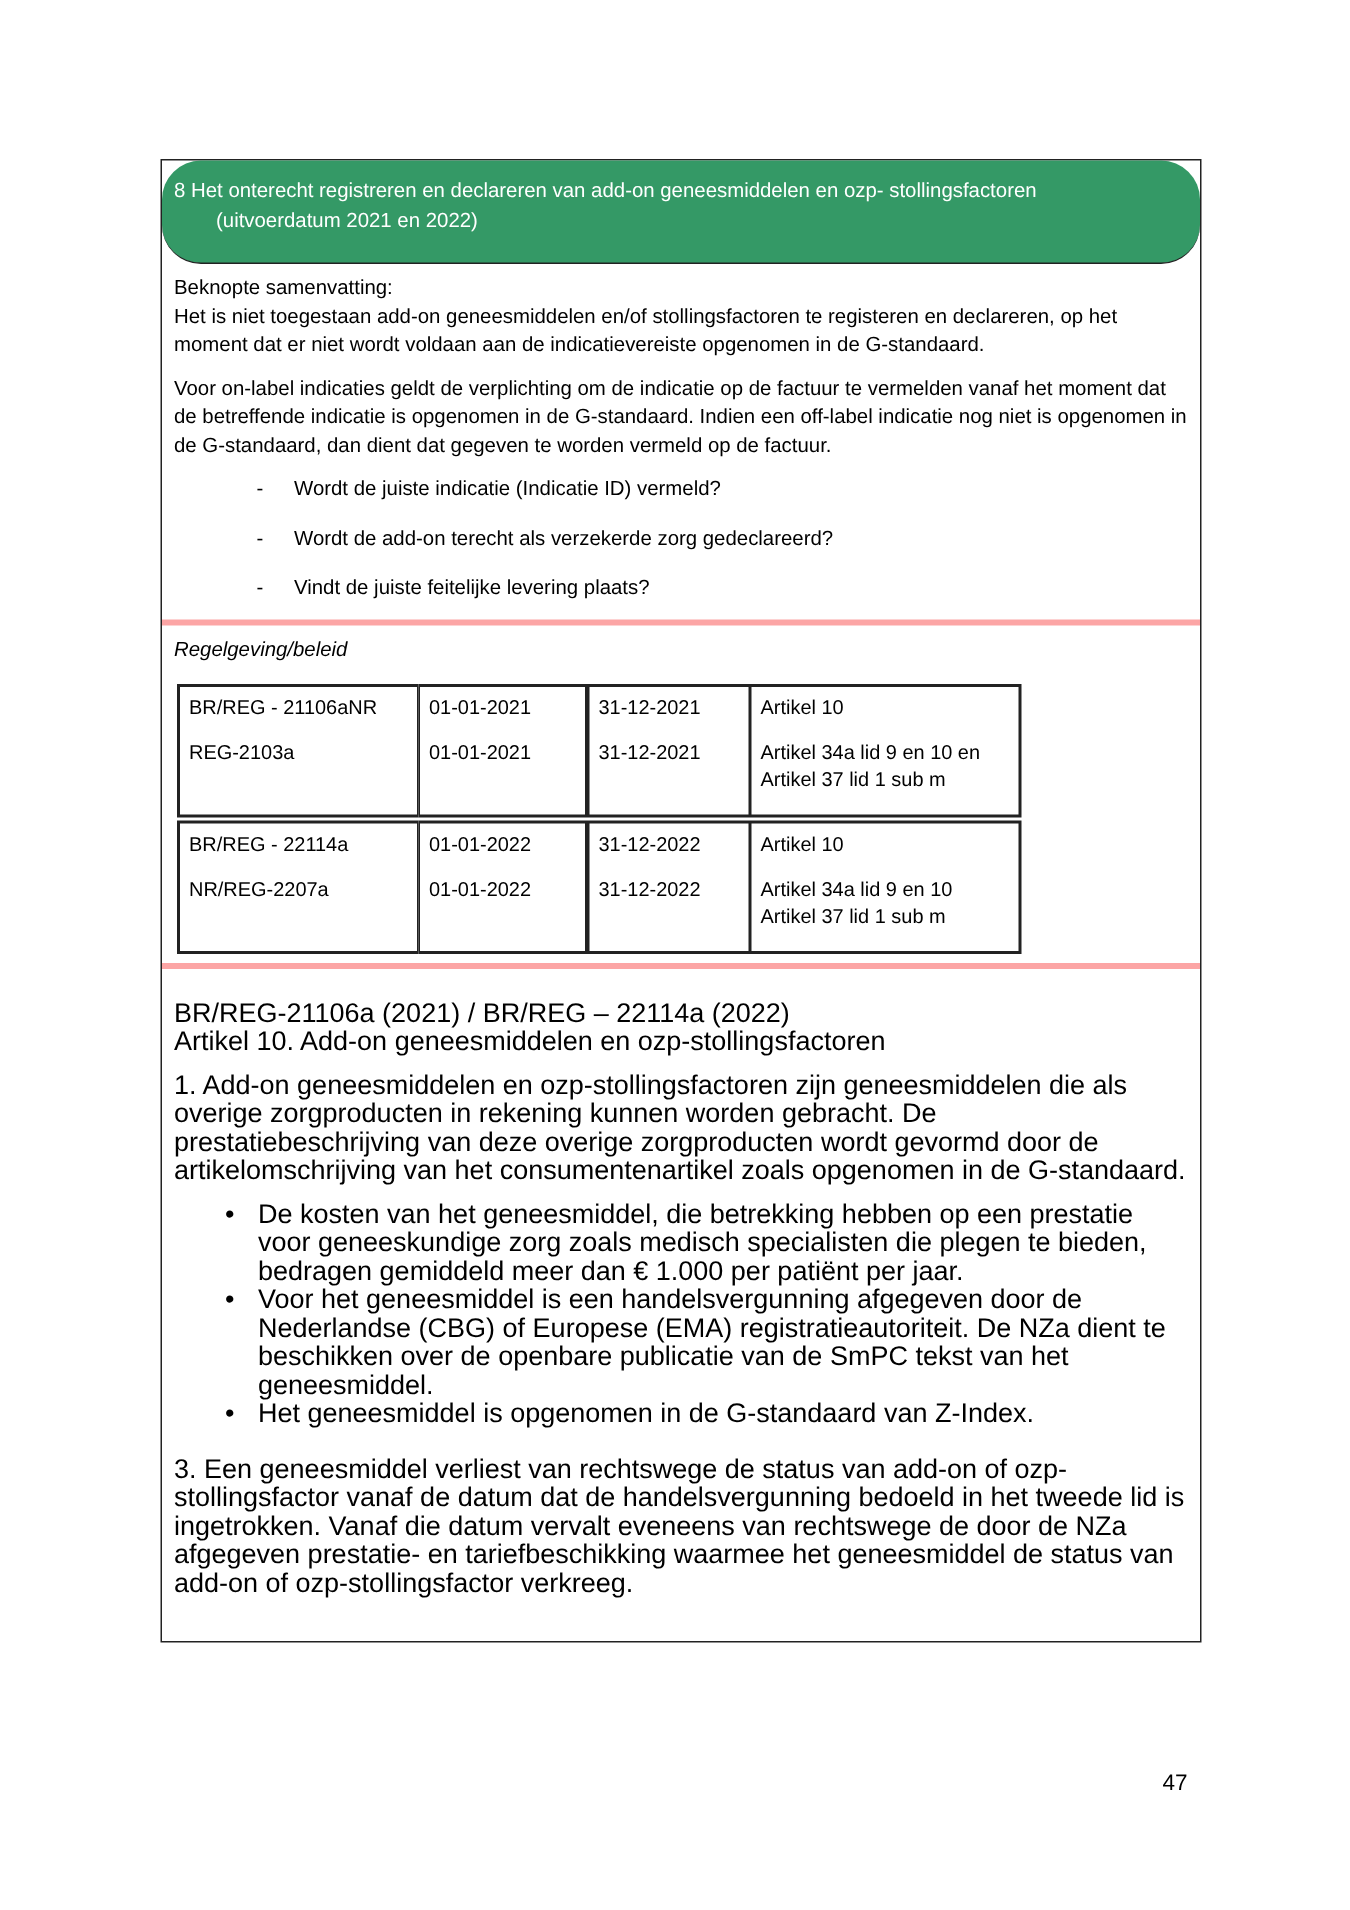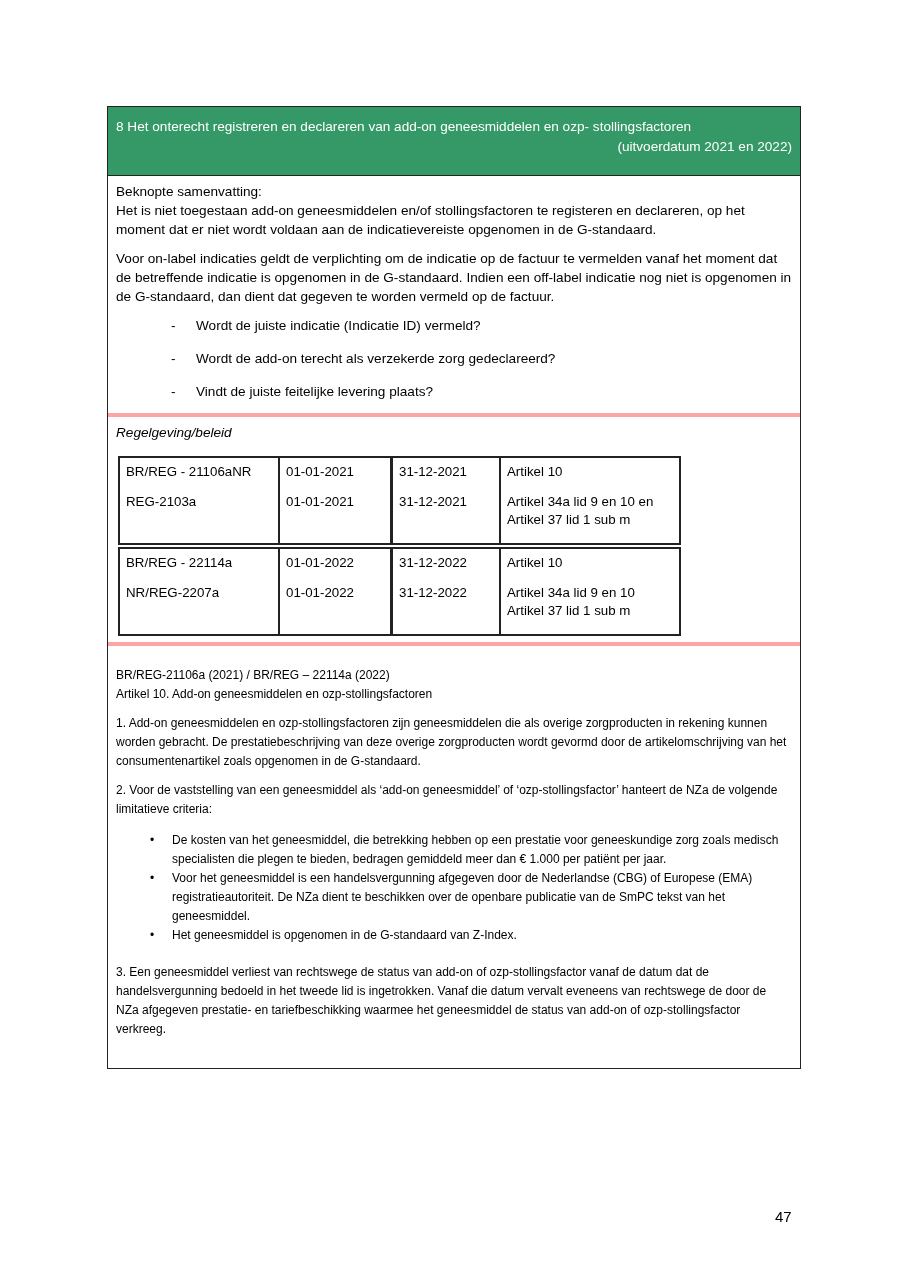--- a/index.html
+++ b/index.html
@@ -1,37 +1,37 @@
 <!DOCTYPE html>
 <html><head>
 <meta charset="utf-8">
 <style>
   html, body { margin: 0; padding: 0; background: #ffffff; }
   body { width: 900px; height: 1273px; position: relative; font-family: "Liberation Sans", sans-serif; color: #000; }
   .frame { position: absolute; left: 107px; top: 106px; width: 694px; border: 1px solid #222; box-sizing: border-box; }
-  .header { background: #349966; color: #fff; font-size: 13.6px; line-height: 20px; padding: 10px 8px 18px 8px; border-bottom: 1px solid #222; }
-  .header .l2 { padding-left: 28px; display: block; text-align: right; }
+  .header { background: #349966; color: #fff; font-size: 13.6px; line-height: 20px; padding: 10px 8px 18px 8px; border-bottom: 1px solid #222; border-radius: 26px; }
+  .header .l2 { padding-left: 28px; display: block; }
   .section { padding: 6px 8px 10px 8px; font-size: 13.6px; line-height: 19px; border-bottom: 4px solid #fca5a5; }
   .section p { margin: 0 0 10px 0; }
   .dash-list { list-style: none; margin: 0; padding: 0; }
   .dash-list li { position: relative; padding-left: 80px; margin: 0 0 14px 0; }
   .dash-list li .dash { position: absolute; left: 55px; }
   .reg-title { font-style: italic; margin: 0 0 14px 0; }
   .regtable { width: 563px; margin-left: 2px; border-collapse: separate; border-spacing: 0; margin-bottom: 2px; }
   .regtable td { border: 2px solid #222; vertical-align: top; padding: 5px 6px 8px 6px; font-size: 13.3px; line-height: 18px; }
   .regtable td.c1 { width: 146px; border-right-width: 1px; }
   .regtable td.c2 { width: 98px; border-left-width: 1px; border-right-width: 2px; }
   .regtable td.c3 { width: 94px; border-left-width: 1px; border-right-width: 1px; }
   .regtable td.c4 { border-left-width: 1px; }
-  .art { padding: 20px 8px 16px 8px; font-size: 12px; line-height: 19px; }
+  .art { padding: 20px 8px 16px 8px; font-size: 18px; line-height: 19px; }
   .art p { margin: 0 0 10px 0; }
   .bullets { list-style: none; margin: 0 0 18px 0; padding: 0; }
   .bullets li { position: relative; padding-left: 56px; margin: 0; }
   .bullets li .dot { position: absolute; left: 34px; top: 0; }
-  .pagenum { position: absolute; left: 775px; top: 1208px; font-size: 15px; }
+  .pagenum { position: absolute; left: 775px; top: 1180px; font-size: 15px; }
 </style>
 </head>
 <body>
 
 <div class="frame">
 
   <div class="header" style="background: rgb(52, 153, 102);">
     <span>8 Het onterecht registreren en declareren van add-on geneesmiddelen en ozp- stollingsfactoren</span>
     <span class="l2">(uitvoerdatum 2021 en 2022)</span>
   </div>
@@ -93,21 +93,20 @@
         </td>
       </tr>
     </tbody>
       </table>
   </div>
 
   <div class="art">
     <div>BR/REG-21106a (2021) / BR/REG – 22114a (2022)</div>
     <p style="font-weight:normal">Artikel 10. Add-on geneesmiddelen en ozp-stollingsfactoren</p>
     <p>1. Add-on geneesmiddelen en ozp-stollingsfactoren zijn geneesmiddelen die als overige zorgproducten in rekening kunnen worden gebracht. De prestatiebeschrijving van deze overige zorgproducten wordt gevormd door de artikelomschrijving van het consumentenartikel zoals opgenomen in de G-standaard.</p>
-    <p style="margin-bottom:12px">2. Voor de vaststelling van een geneesmiddel als ‘add-on geneesmiddel’ of ‘ozp-stollingsfactor’ hanteert de NZa de volgende limitatieve criteria:</p>
     <ul class="bullets">
       <li><span class="dot">•</span><span>De kosten van het geneesmiddel, die betrekking hebben op een prestatie voor geneeskundige zorg zoals medisch specialisten die plegen te bieden, bedragen gemiddeld meer dan € 1.000 per patiënt per jaar.</span></li>
       <li><span class="dot">•</span><span>Voor het geneesmiddel is een handelsvergunning afgegeven door de Nederlandse (CBG) of Europese (EMA) registratieautoriteit. De NZa dient te beschikken over de openbare publicatie van de SmPC tekst van het geneesmiddel.</span></li>
       <li><span class="dot">•</span><span>Het geneesmiddel is opgenomen in de G-standaard van Z-Index.</span></li>
     </ul>
     <p style="margin-bottom:13px">3. Een geneesmiddel verliest van rechtswege de status van add-on of ozp-stollingsfactor vanaf de datum dat de handelsvergunning bedoeld in het tweede lid is ingetrokken. Vanaf die datum vervalt eveneens van rechtswege de door de NZa afgegeven prestatie- en tariefbeschikking waarmee het geneesmiddel de status van add-on of ozp-stollingsfactor verkreeg.</p>
   </div>
 
 </div>
 

